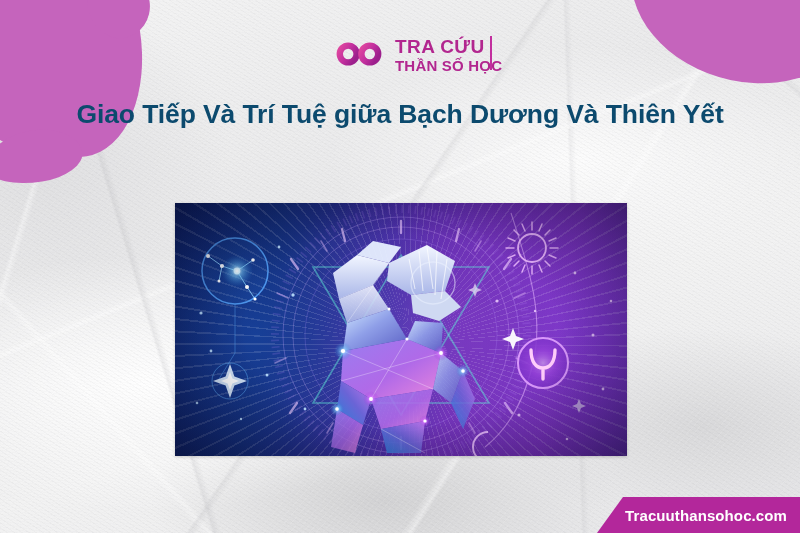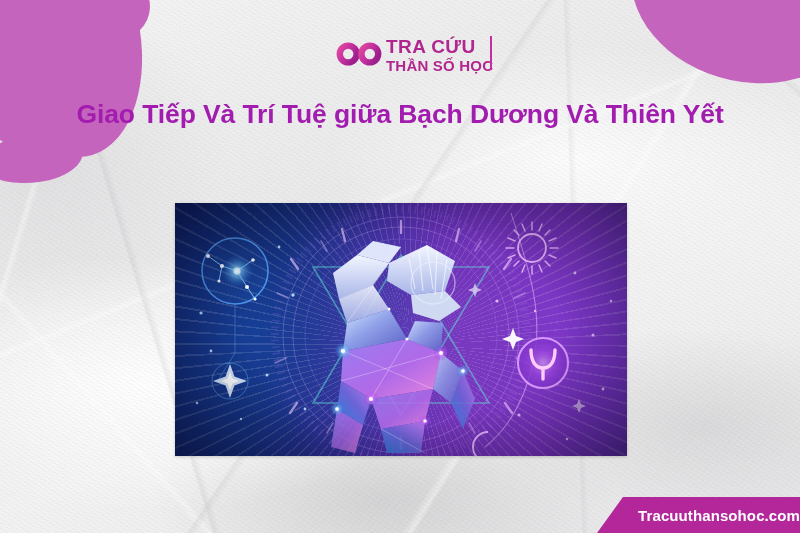--- a/index.html
+++ b/index.html
@@ -78,21 +78,21 @@
     width:240px; height:190px;
     background:#c564bc;
     border-radius:50%;
     transform:rotate(12deg);
   }
 
   
   .logo {
     position:absolute; left:336px; top:30px;
     width:152px; height:48px;
-    display:flex; align-items:center; gap:4px;
+    display:flex; align-items:center; gap:13px;
   }
   .logo-infinity { width:46px; height:30px; flex:0 0 auto; }
   .logo-text { display:flex; flex-direction:column; line-height:1; padding-top:1px; }
   .logo-line1 {
     font-size:19px; font-weight:bold; letter-spacing:.4px;
     color:#b2268f; white-space:nowrap;
   }
   .logo-line2 {
     font-size:15px; font-weight:bold; letter-spacing:.2px;
     color:#b2268f; white-space:nowrap; margin-top:2px;
@@ -103,21 +103,21 @@
     background:#c22f9e;
   }
 
   
   .title {
     position:absolute; left:60px; top:96px;
     width:680px;
     text-align:center;
     font-size:26.5px;
     font-weight:bold;
-    color:#a21caf;
+    color:#0c4a6e;
     line-height:1.42;
     letter-spacing:-.1px;
   }
 
   
   .hero {
     position:absolute; left:175px; top:203px;
     width:452px; height:253px;
     overflow:hidden;
     background:#0c1b54;
@@ -142,20 +142,21 @@
   }
   .hero svg { position:absolute; inset:0; width:100%; height:100%; }
 
   
   .footer-banner {
     position:absolute; right:0; bottom:0;
     width:203px; height:36px;
     background:#b3279b;
     clip-path: polygon(26px 0, 100% 0, 100% 100%, 0 100%);
     display:flex; align-items:center; justify-content:flex-end;
+    padding-right:13px;
   }
   .footer-banner-text {
     color:#ffffff; font-size:15px; font-weight:bold; letter-spacing:.1px;
   }
 </style>
 </head>
 <body>
 
 <div id="canvas">
 

